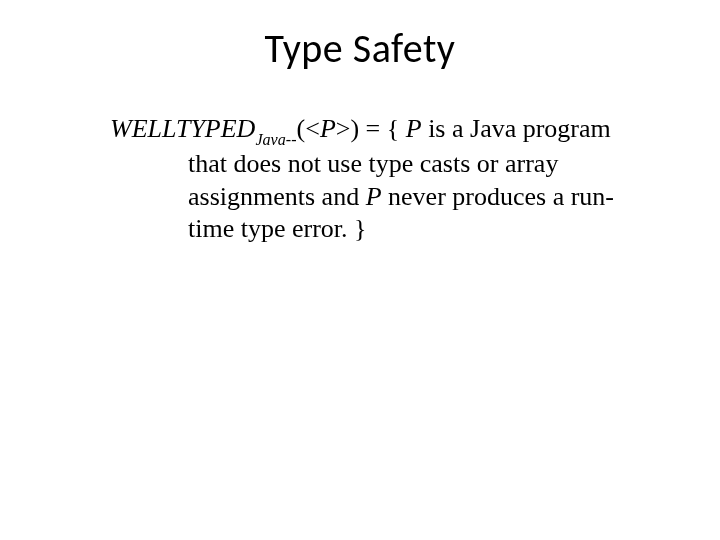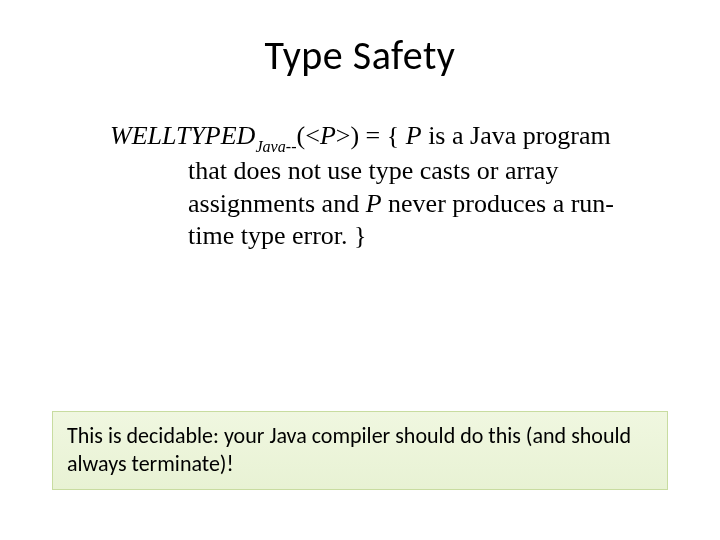--- a/index.html
+++ b/index.html
@@ -14,21 +14,21 @@
   .slide {
     width: 720px;
     height: 540px;
     position: relative;
     box-sizing: border-box;
   }
   .title {
     text-align: center;
     font-size: 40px;
     font-weight: 400;
-    margin-top: 31px;
+    margin-top: 24px;
     margin-bottom: 40px;
     letter-spacing: 0.5px;
   }
   .definition {
     font-family: Liberation Serif, serif;
     font-size: 26px;
     line-height: 1.25;
     margin-left: 110px;
     margin-right: 90px;
   }
@@ -64,17 +64,14 @@
 <div class="slide">
 
   <div class="title">Type Safety</div>
 
   <div class="definition">
     <div class="def-first">
       <span class="italic">WELLTYPED</span><span class="sub">Java--</span><span>(&lt;</span><span class="italic">P</span><span>&gt;) = { </span><span class="italic">P</span><span> is a Java program that does not use type casts or array assignments and </span><span class="italic">P</span><span> never produces a run-time type error. }</span>
     </div>
   </div>
 
-  <div class="callout">
-    <span>This is decidable: your Java compiler should do this (and should always terminate)!</span>
-  </div>
 
 </div>
 
 </body></html>

